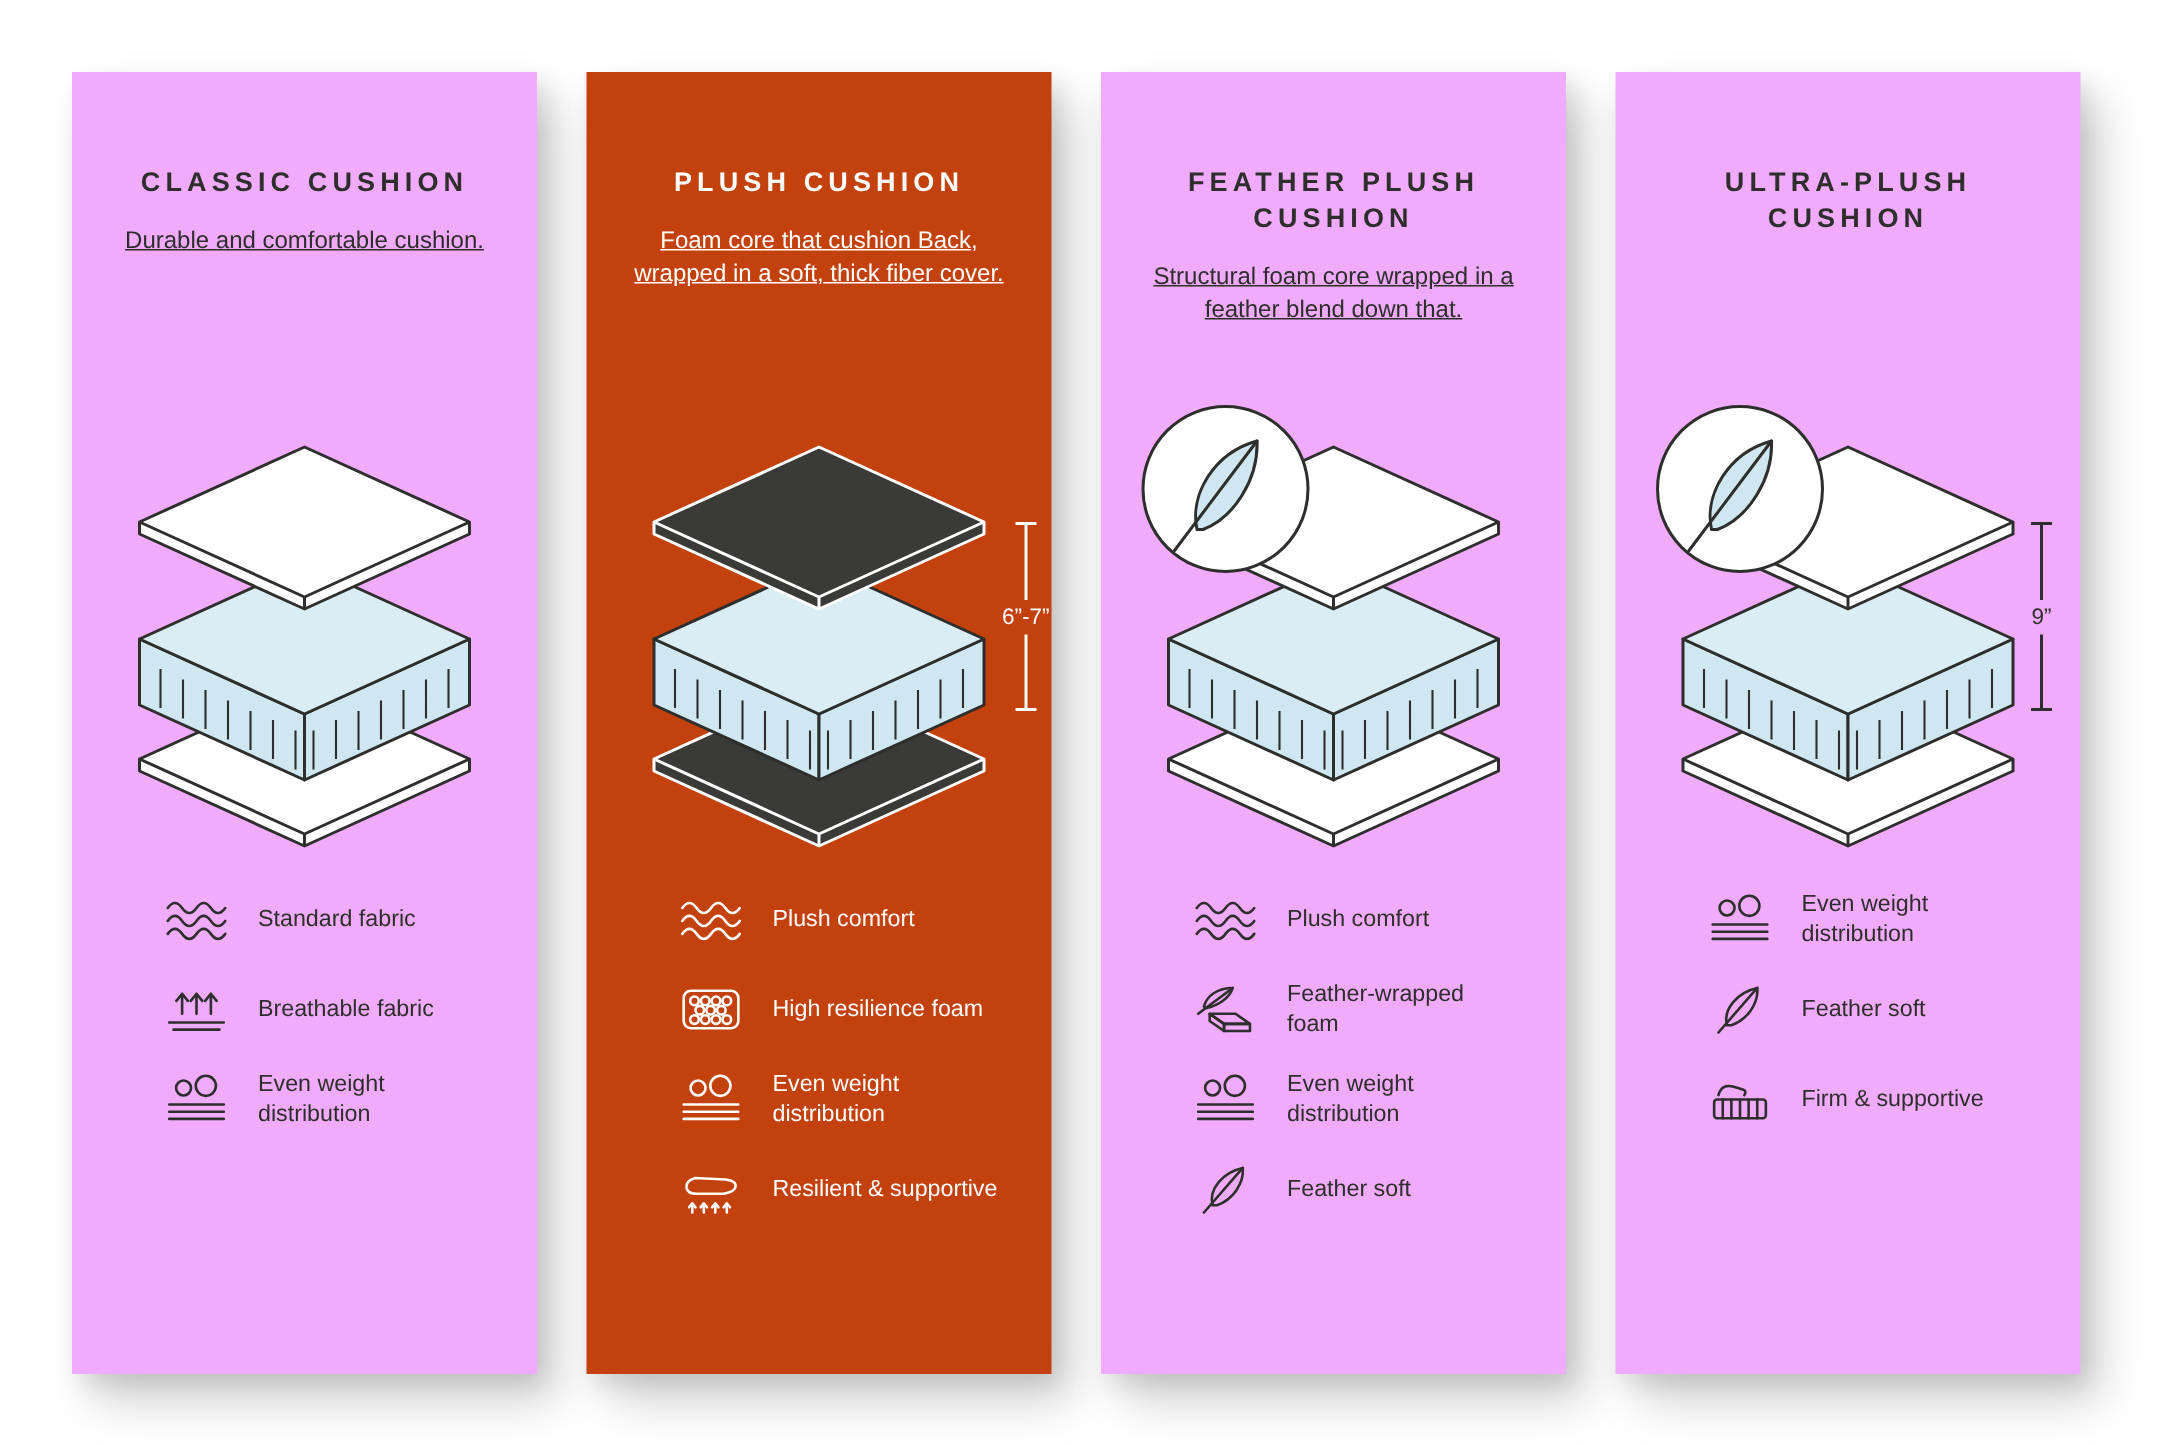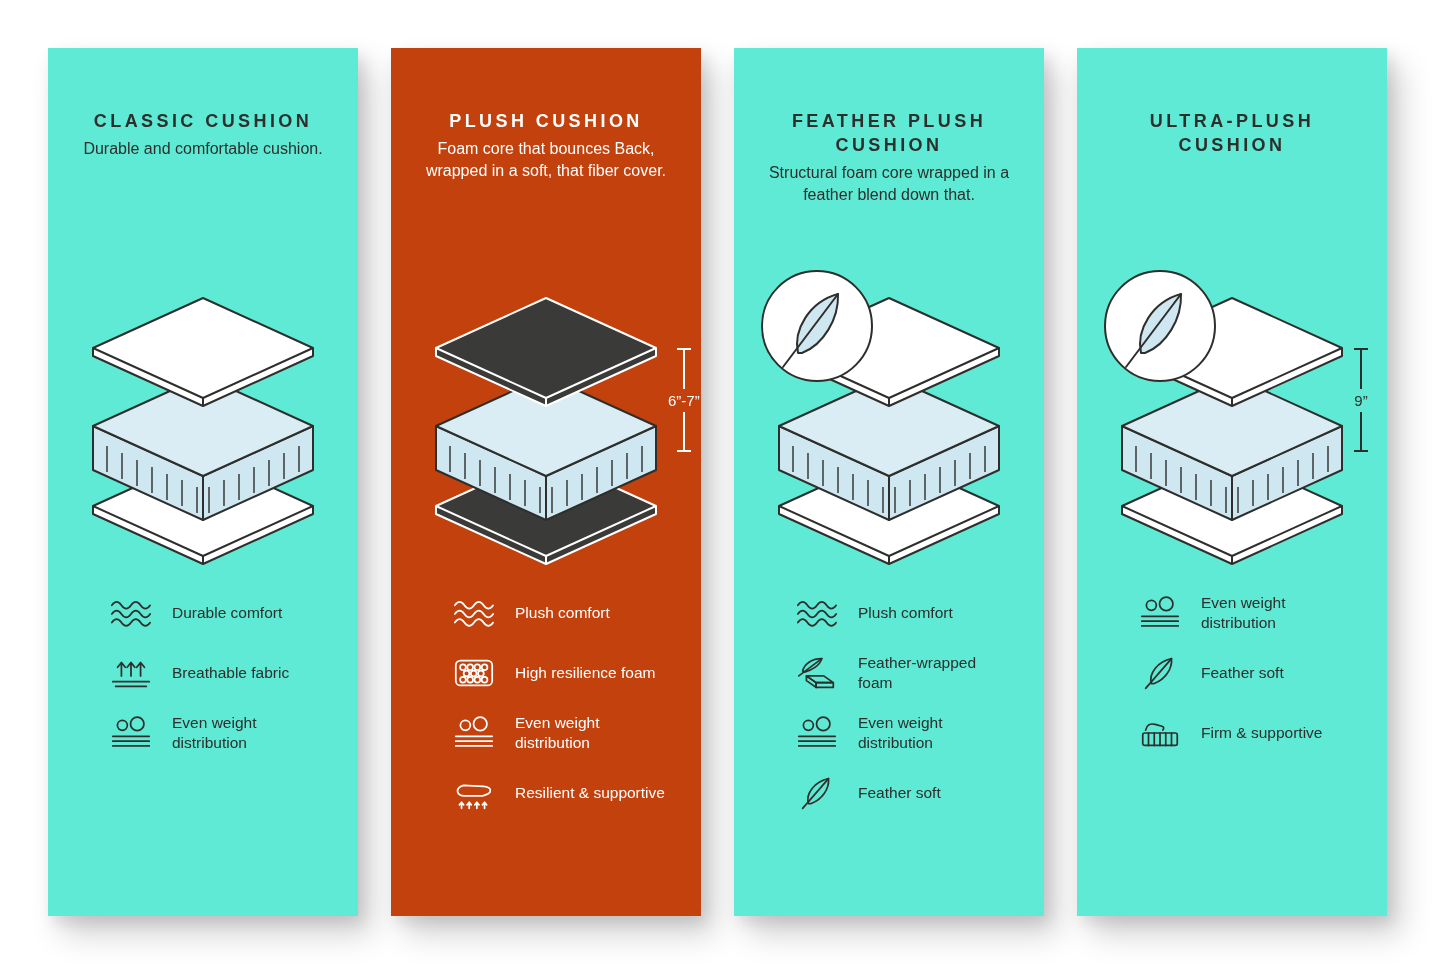--- a/index.html
+++ b/index.html
@@ -13,58 +13,59 @@
     overflow:hidden;
   }
   .card {
     flex:0 0 310px;
     width:310px;
     padding:62px 24px 0;
     box-shadow:14px 18px 30px rgba(0,0,0,0.18), 5px 7px 14px rgba(0,0,0,0.10);
     display:flex;
     flex-direction:column;
   }
-  .card.light { background:#5eead4; color:#2e2e2c; }
+  .card.light { background:#f0abfc; color:#2e2e2c; }
   .card.dark  { background:#c2410c; color:#ffffff; }
 
   .card-header { height:150px; }
   .card-title {
     text-align:center;
     font-size:18px;
     font-weight:700;
     letter-spacing:0.19em;
     line-height:1.32;
   }
   .card-desc {
     text-align:center;
     font-size:16px;
     line-height:1.42;
-    margin:4px auto 0;
+    margin:16px auto 0;
     max-width:256px;
+    text-decoration:underline;
   }
 
   .diagram { position:relative; width:260px; height:308px; margin:6px auto 0; }
   .cushion { display:block; width:260px; height:302px; overflow:visible; }
 
   .cushion .slab-body { fill:#ffffff; stroke:#2e2e2c; stroke-width:2; stroke-linejoin:round; }
   .cushion .slab-edge { fill:none;    stroke:#2e2e2c; stroke-width:2; stroke-linejoin:round; }
   .card.dark .cushion .slab-body { fill:#3a3a38; stroke:#ffffff; }
   .card.dark .cushion .slab-edge { stroke:#ffffff; }
   .cushion .foam-side { fill:#cfe7f0; stroke:#2e2e2c; stroke-width:2; stroke-linejoin:round; }
   .cushion .foam-top  { fill:#daecf4; stroke:#2e2e2c; stroke-width:2; stroke-linejoin:round; }
   .cushion .hatch     { fill:none; stroke:#2e2e2c; stroke-width:1.4; }
   .badge-circle { fill:#ffffff; stroke:#2e2e2c; stroke-width:2; }
   .badge-leaf   { fill:#cfe7f0; stroke:#2e2e2c; stroke-width:2; stroke-linejoin:round; }
   .badge-stem   { fill:none; stroke:#2e2e2c; stroke-width:2; stroke-linecap:round; }
 
   .measure {
     position:absolute;
     left:252px;
     top:82px;
-    height:104px;
+    height:126px;
     display:flex;
     flex-direction:column;
     align-items:center;
   }
   .measure .cap { width:14px; height:2px; flex:0 0 2px; background:currentColor; }
   .measure .tick-line { width:2px; flex:1; background:currentColor; }
   .measure .measure-label { font-size:15px; padding:3px 0; white-space:nowrap; }
 
   .features { margin-top:18px; padding-left:14px; }
   .feature {
@@ -115,21 +116,21 @@
   </div>
   <div class="features">
     <div class="feature">
       <span class="feature-icon">
         <svg viewBox="0 0 48 36">
             <path d="M4,10 q5,-7 10,0 t10,0 t10,0 t10,0"></path>
             <path d="M4,19 q5,-7 10,0 t10,0 t10,0 t10,0"></path>
             <path d="M4,28 q5,-7 10,0 t10,0 t10,0 t10,0"></path>
           </svg>
       </span>
-      <span class="feature-label">Durable comfort</span>
+      <span class="feature-label">Standard fabric</span>
     </div>
     <div class="feature">
       <span class="feature-icon">
         <svg viewBox="0 0 48 36">
           <path d="M14,21 V8 M10,12 L14,7 L18,12"></path>
           <path d="M24,21 V8 M20,12 L24,7 L28,12"></path>
           <path d="M34,21 V8 M30,12 L34,7 L38,12"></path>
           <path d="M5,27 H43 M8,32 H40"></path>
         </svg>
       </span>
@@ -144,21 +145,21 @@
         </svg>
       </span>
       <span class="feature-label">Even weight distribution</span>
     </div>
   </div>
 </section>
 
 <section class="card dark">
   <header class="card-header">
     <h2 class="card-title">PLUSH CUSHION</h2>
-    <p class="card-desc">Foam core that bounces Back, wrapped in a soft, that fiber cover.</p>
+    <p class="card-desc">Foam core that cushion Back, wrapped in a soft, thick fiber cover.</p>
   </header>
   <div class="diagram">
     <svg class="cushion" viewBox="0 -22 260 302">
       <g>
         <path class="slab-body" d="M130,168 L240,218 L240,226 L130,276 L20,226 L20,218 Z"></path>
         <path class="slab-edge" d="M20,218 L130,268 L240,218 M130,268 L130,276"></path>
       </g>
       <g>
         <path class="foam-side" d="M20,138 L20,182 L130,232 L130,188 Z"></path>
         <path class="foam-side" d="M130,188 L130,232 L240,182 L240,138 Z"></path>

